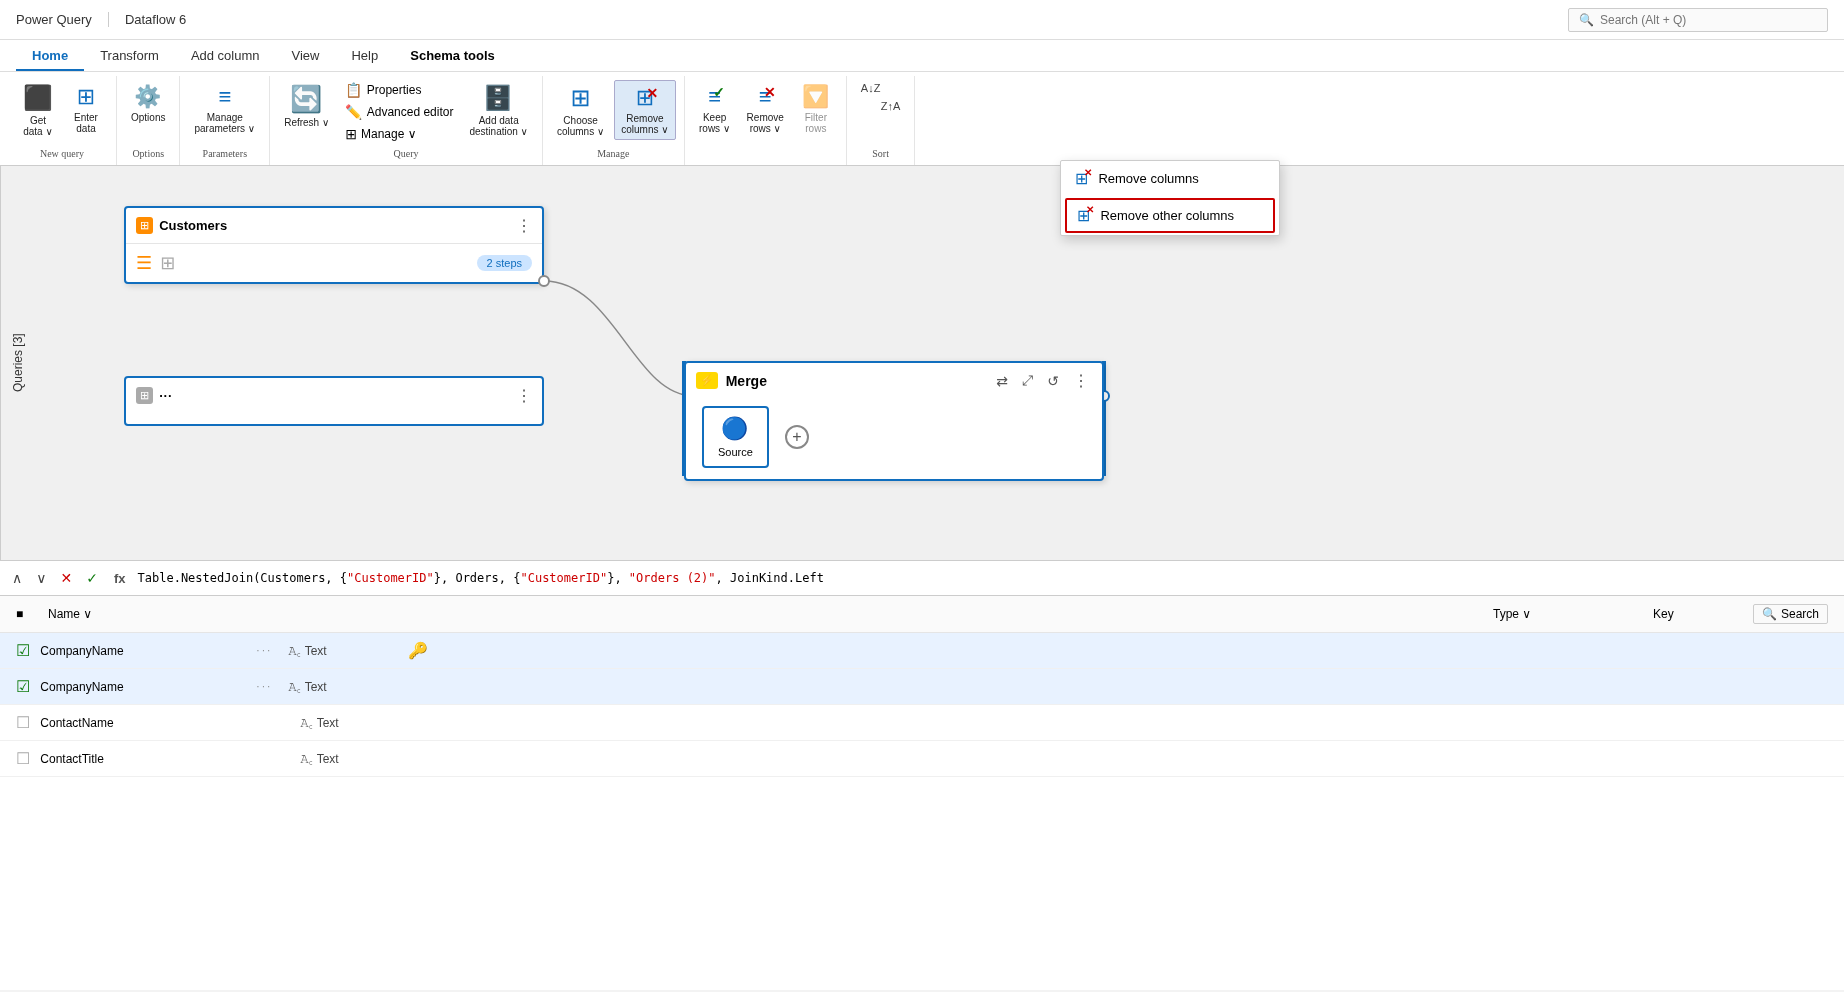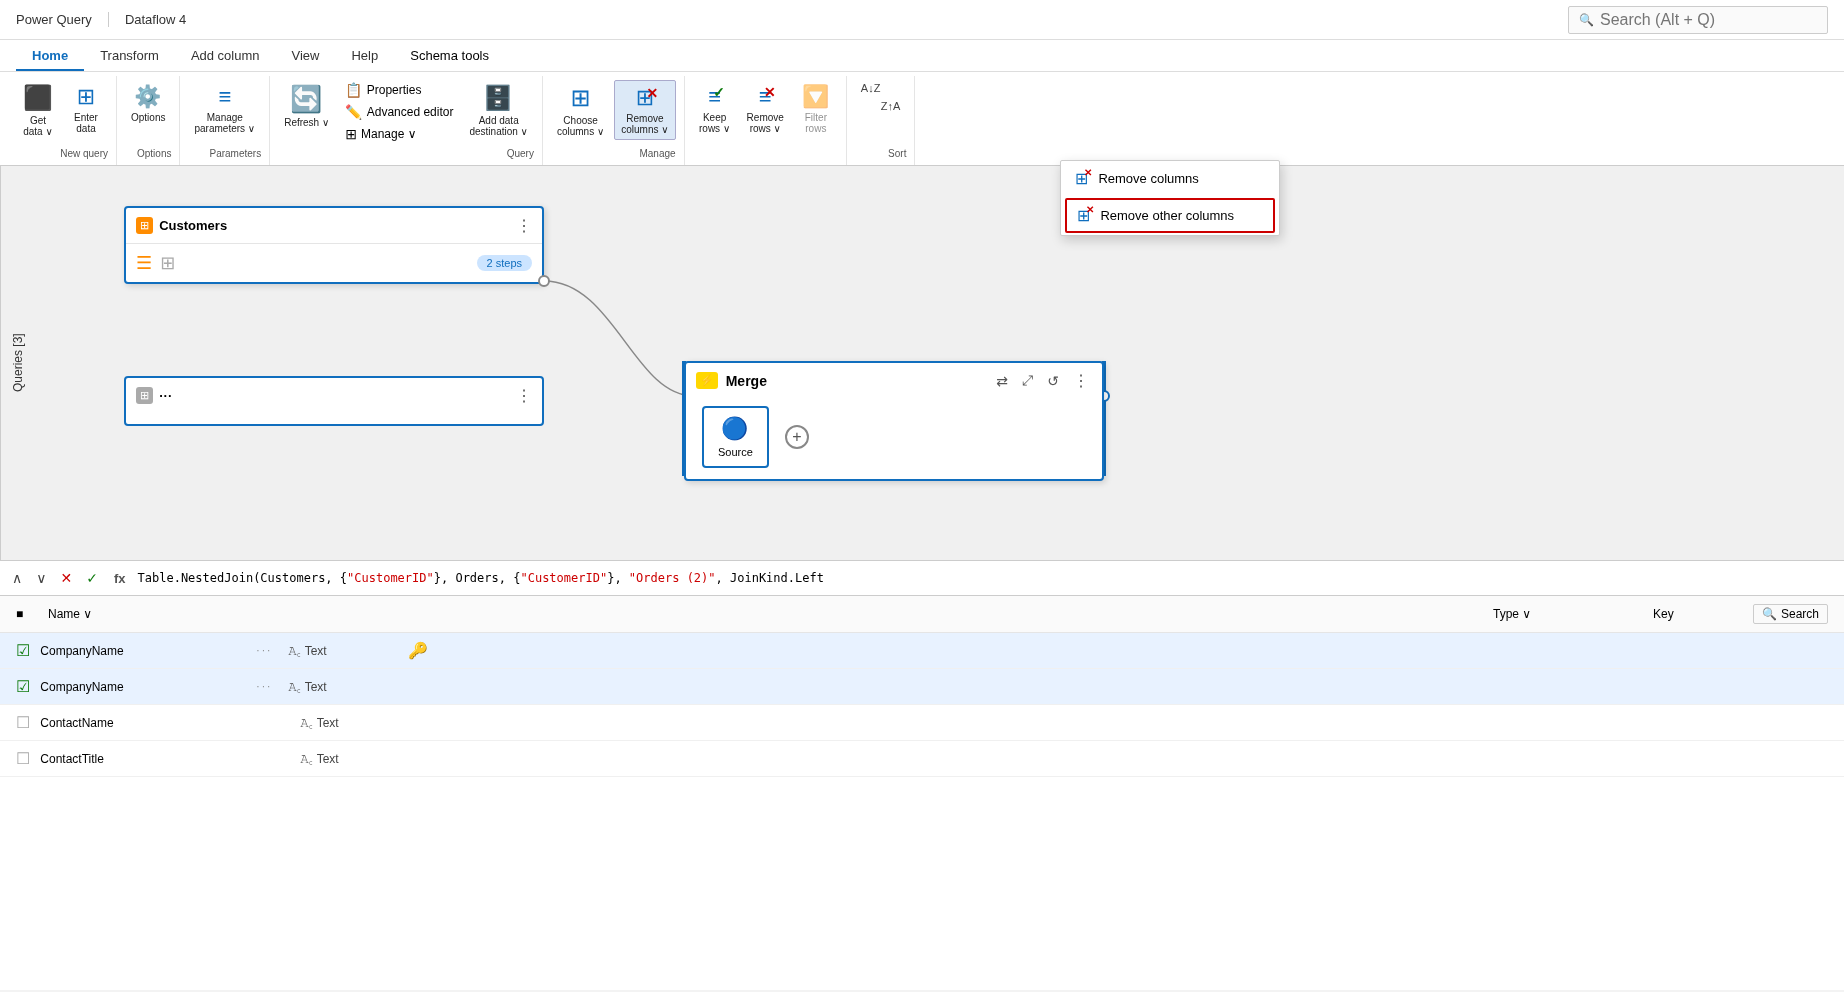--- a/index.html
+++ b/index.html
@@ -37,22 +37,22 @@
       min-height: 88px; position: relative;
     }
     .ribbon-group {
       display: flex; flex-direction: column; align-items: center;
       border-right: 1px solid #e5e5e5; padding: 4px 8px; min-width: 60px;
       position: relative;
     }
     .ribbon-group:last-child { border-right: none; }
     .ribbon-group-items { display: flex; align-items: flex-start; flex: 1; gap: 4px; }
     .ribbon-group-label {
-      font-size: 10px; color: #555; text-align: right;
-      padding: 4px 0 2px; width: 100%;
+      font-size: 10px; color: #555; text-align: center;
+      padding: 4px 0 2px; width: 100%; font-family: Liberation Serif, serif;
     }
     .ribbon-btn {
       display: flex; flex-direction: column; align-items: center;
       padding: 4px 6px; cursor: pointer; border-radius: 2px;
       min-width: 44px; user-select: none;
     }
     .ribbon-btn .icon { font-size: 22px; line-height: 1.2; }
     .ribbon-btn .label { font-size: 10px; color: #222; text-align: center; margin-top: 2px; white-space: nowrap; }
     .ribbon-btn-sm {
       display: flex; align-items: center; gap: 4px;
@@ -170,34 +170,34 @@
     }
 
     .formula-text { font-family: 'Consolas', monospace; font-size: 12px; }
     .formula-red { color: #c00; }
   </style>
 </head>
 <body>
 
 <div class="title-bar">
   <span class="title-bar-app">Power Query</span>
-  <span class="title-bar-doc">Dataflow 4</span>
+  <span class="title-bar-doc">Dataflow 6</span>
   <div class="title-bar-search">
     <span>🔍</span>
-    <input style="border: none; outline: none; background: transparent; font-size: 16px; min-width: 200px;" placeholder="Search (Alt + Q)">
+    <input style="border: none; outline: none; background: transparent; font-size: 12px; min-width: 200px;" placeholder="Search (Alt + Q)">
   </div>
 </div>
 
 <div class="ribbon-tabs">
   <div class="ribbon-tab active">Home</div>
   <div class="ribbon-tab">Transform</div>
   <div class="ribbon-tab">Add column</div>
   <div class="ribbon-tab">View</div>
   <div class="ribbon-tab">Help</div>
-  <div class="ribbon-tab" style="font-weight:400;color:#000;">Schema tools</div>
+  <div class="ribbon-tab" style="font-weight:700;color:#000;">Schema tools</div>
 </div>
 
 <div class="ribbon-body">
 
   <div class="ribbon-group">
     <div class="ribbon-group-items">
       <div class="ribbon-btn">
         <span class="icon" style="color:#e06c00;font-size:24px;">⬛</span>
         <span class="label">Get<br>data ∨</span>
       </div>

